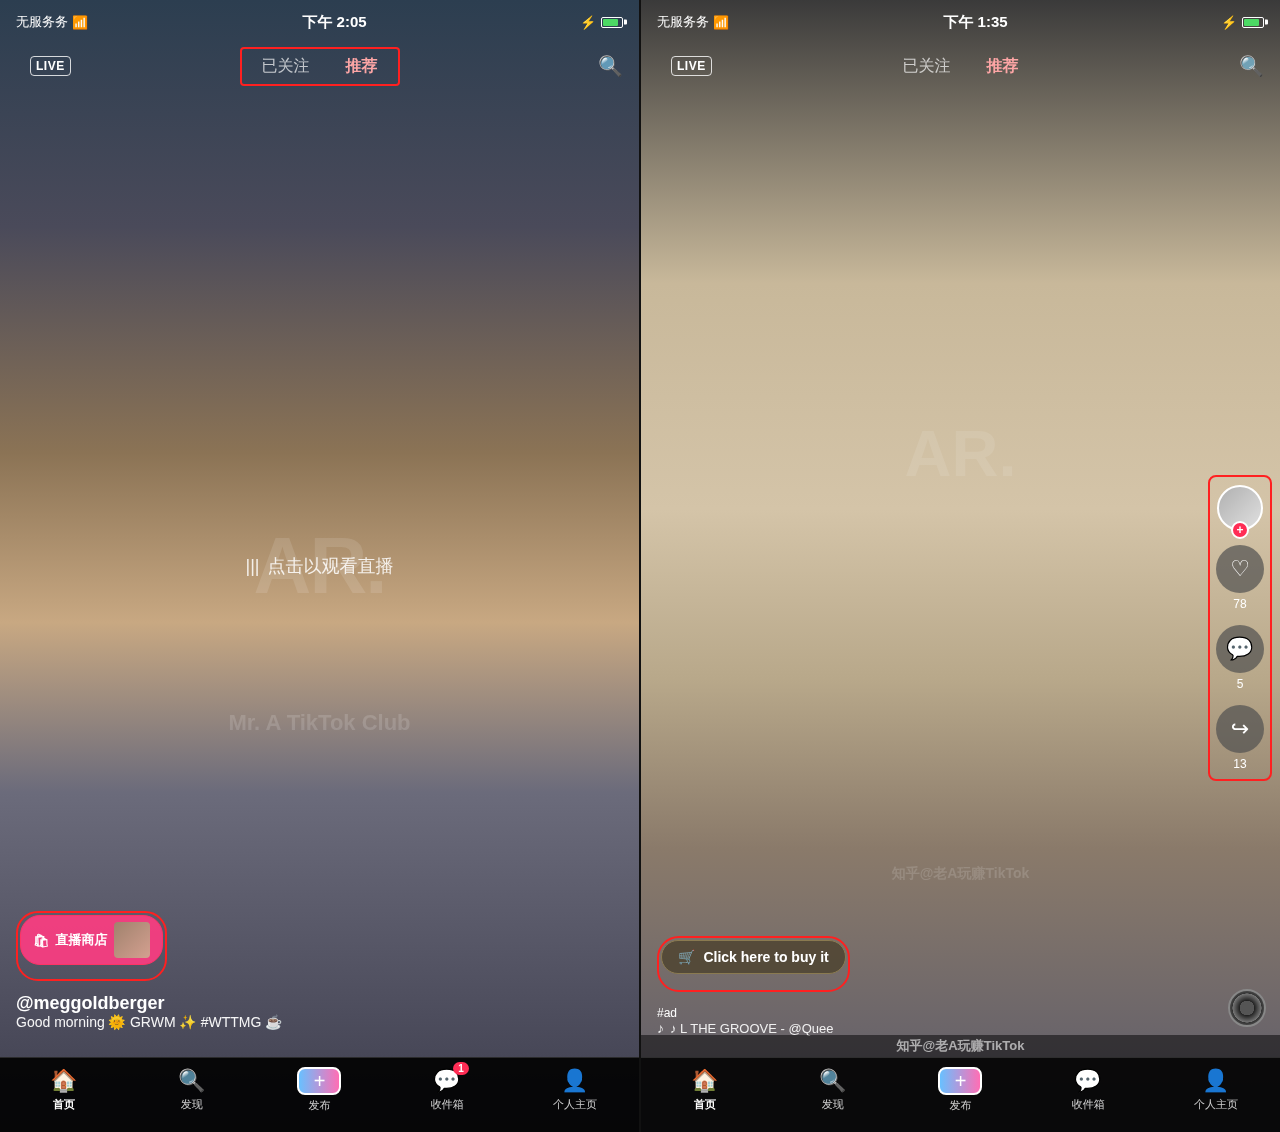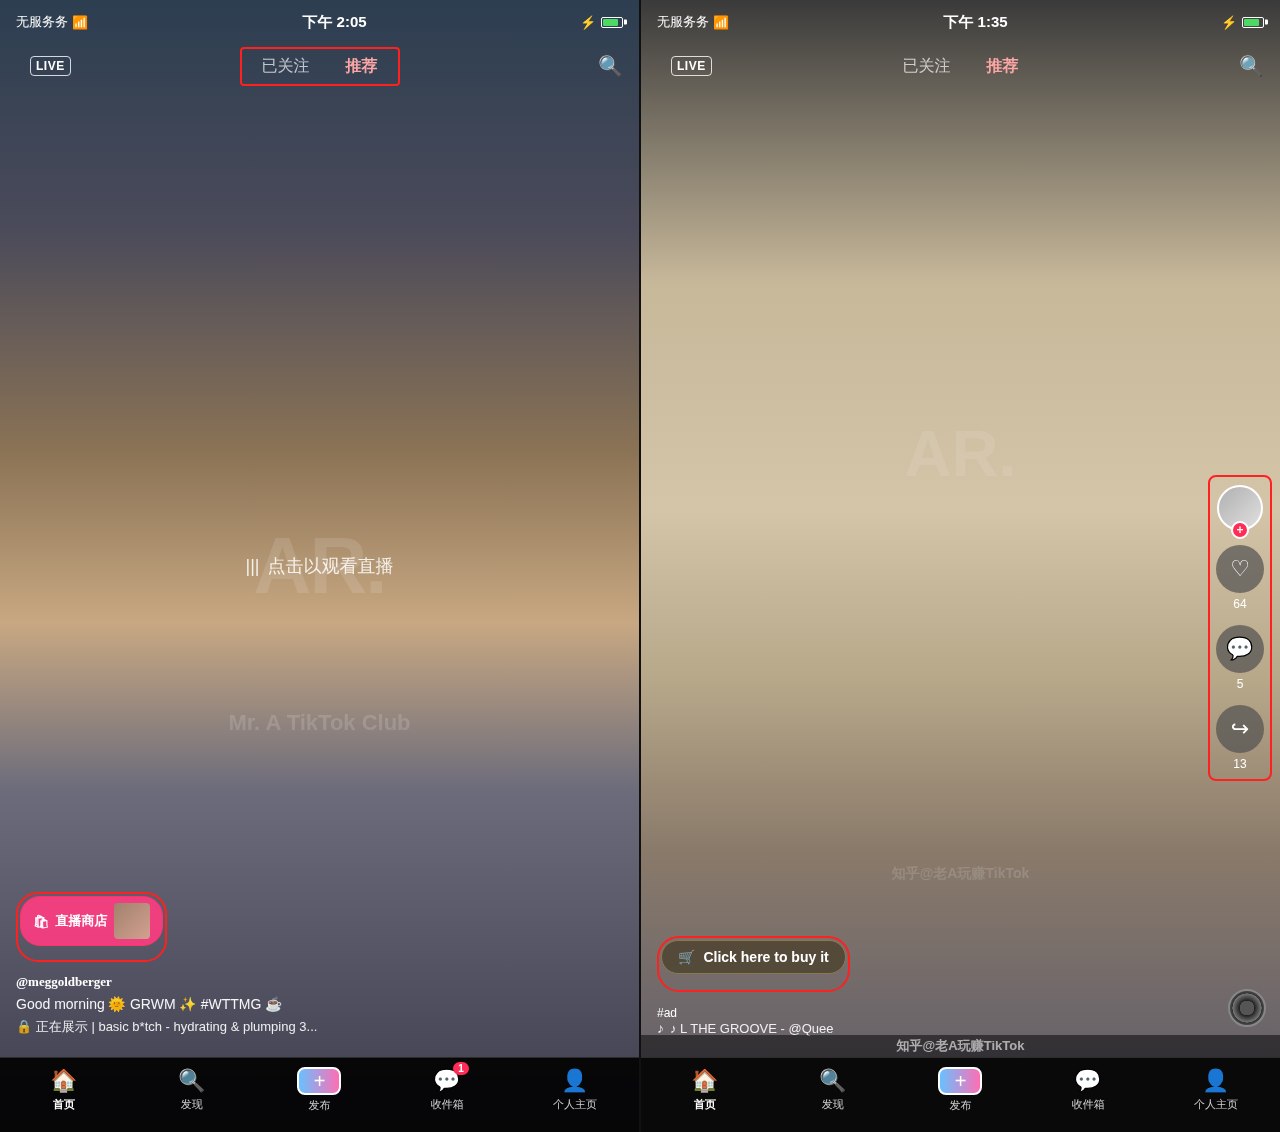--- a/index.html
+++ b/index.html
@@ -177,24 +177,22 @@
       position: absolute;
       bottom: 80px;
       left: 0;
       right: 0;
       padding: 0 16px 16px;
       z-index: 10;
       color: #fff;
     }
 
     .username {
-      font-size: 13px;
+      font-size: 18px;
       font-weight: 700;
-      margin-bottom: 6px;
-      font-family: Liberation Serif, serif;
     }
 
     .caption {
       font-size: 14px;
       margin-bottom: 6px;
       opacity: 0.95;
     }
 
     .product-info {
       font-size: 13px;
@@ -474,21 +472,20 @@
       <div style="border: 2.5px solid #ff2020; border-radius: 22px; padding: 2px;">
         <div class="shop-button">
           <span>🛍</span>
           <span>直播商店</span>
           <div class="product-thumbnail"></div>
         </div>
       </div>
     </div>
     <div class="username">@meggoldberger</div>
     <div class="caption">Good morning 🌞 GRWM ✨ #WTTMG ☕</div>
-    <div class="product-info">🔒 正在展示 | basic b*tch - hydrating &amp; plumping 3...</div>
   </div>
 
   <div class="bottom-nav">
     <div class="nav-item active">
       <div class="nav-item-icon">🏠</div>
       <div class="nav-item-label">首页</div>
     </div>
     <div class="nav-item">
       <div class="nav-item-icon">🔍</div>
       <div class="nav-item-label">发现</div>
@@ -546,21 +543,21 @@
 
     <div class="action-item">
       <div style="position:relative;">
         <div style="width:46px;height:46px;border-radius:50%;background:linear-gradient(135deg,#b0b0b0,#e0e0e0);border:2px solid #fff;"></div>
         <div class="action-plus">+</div>
       </div>
     </div>
 
     <div class="action-item">
       <div class="action-circle">♡</div>
-      <div class="action-count">64</div>
+      <div class="action-count">78</div>
     </div>
 
     <div class="action-item">
       <div class="action-circle">💬</div>
       <div class="action-count">5</div>
     </div>
 
     <div class="action-item">
       <div class="action-circle">↪</div>
       <div class="action-count">13</div>

